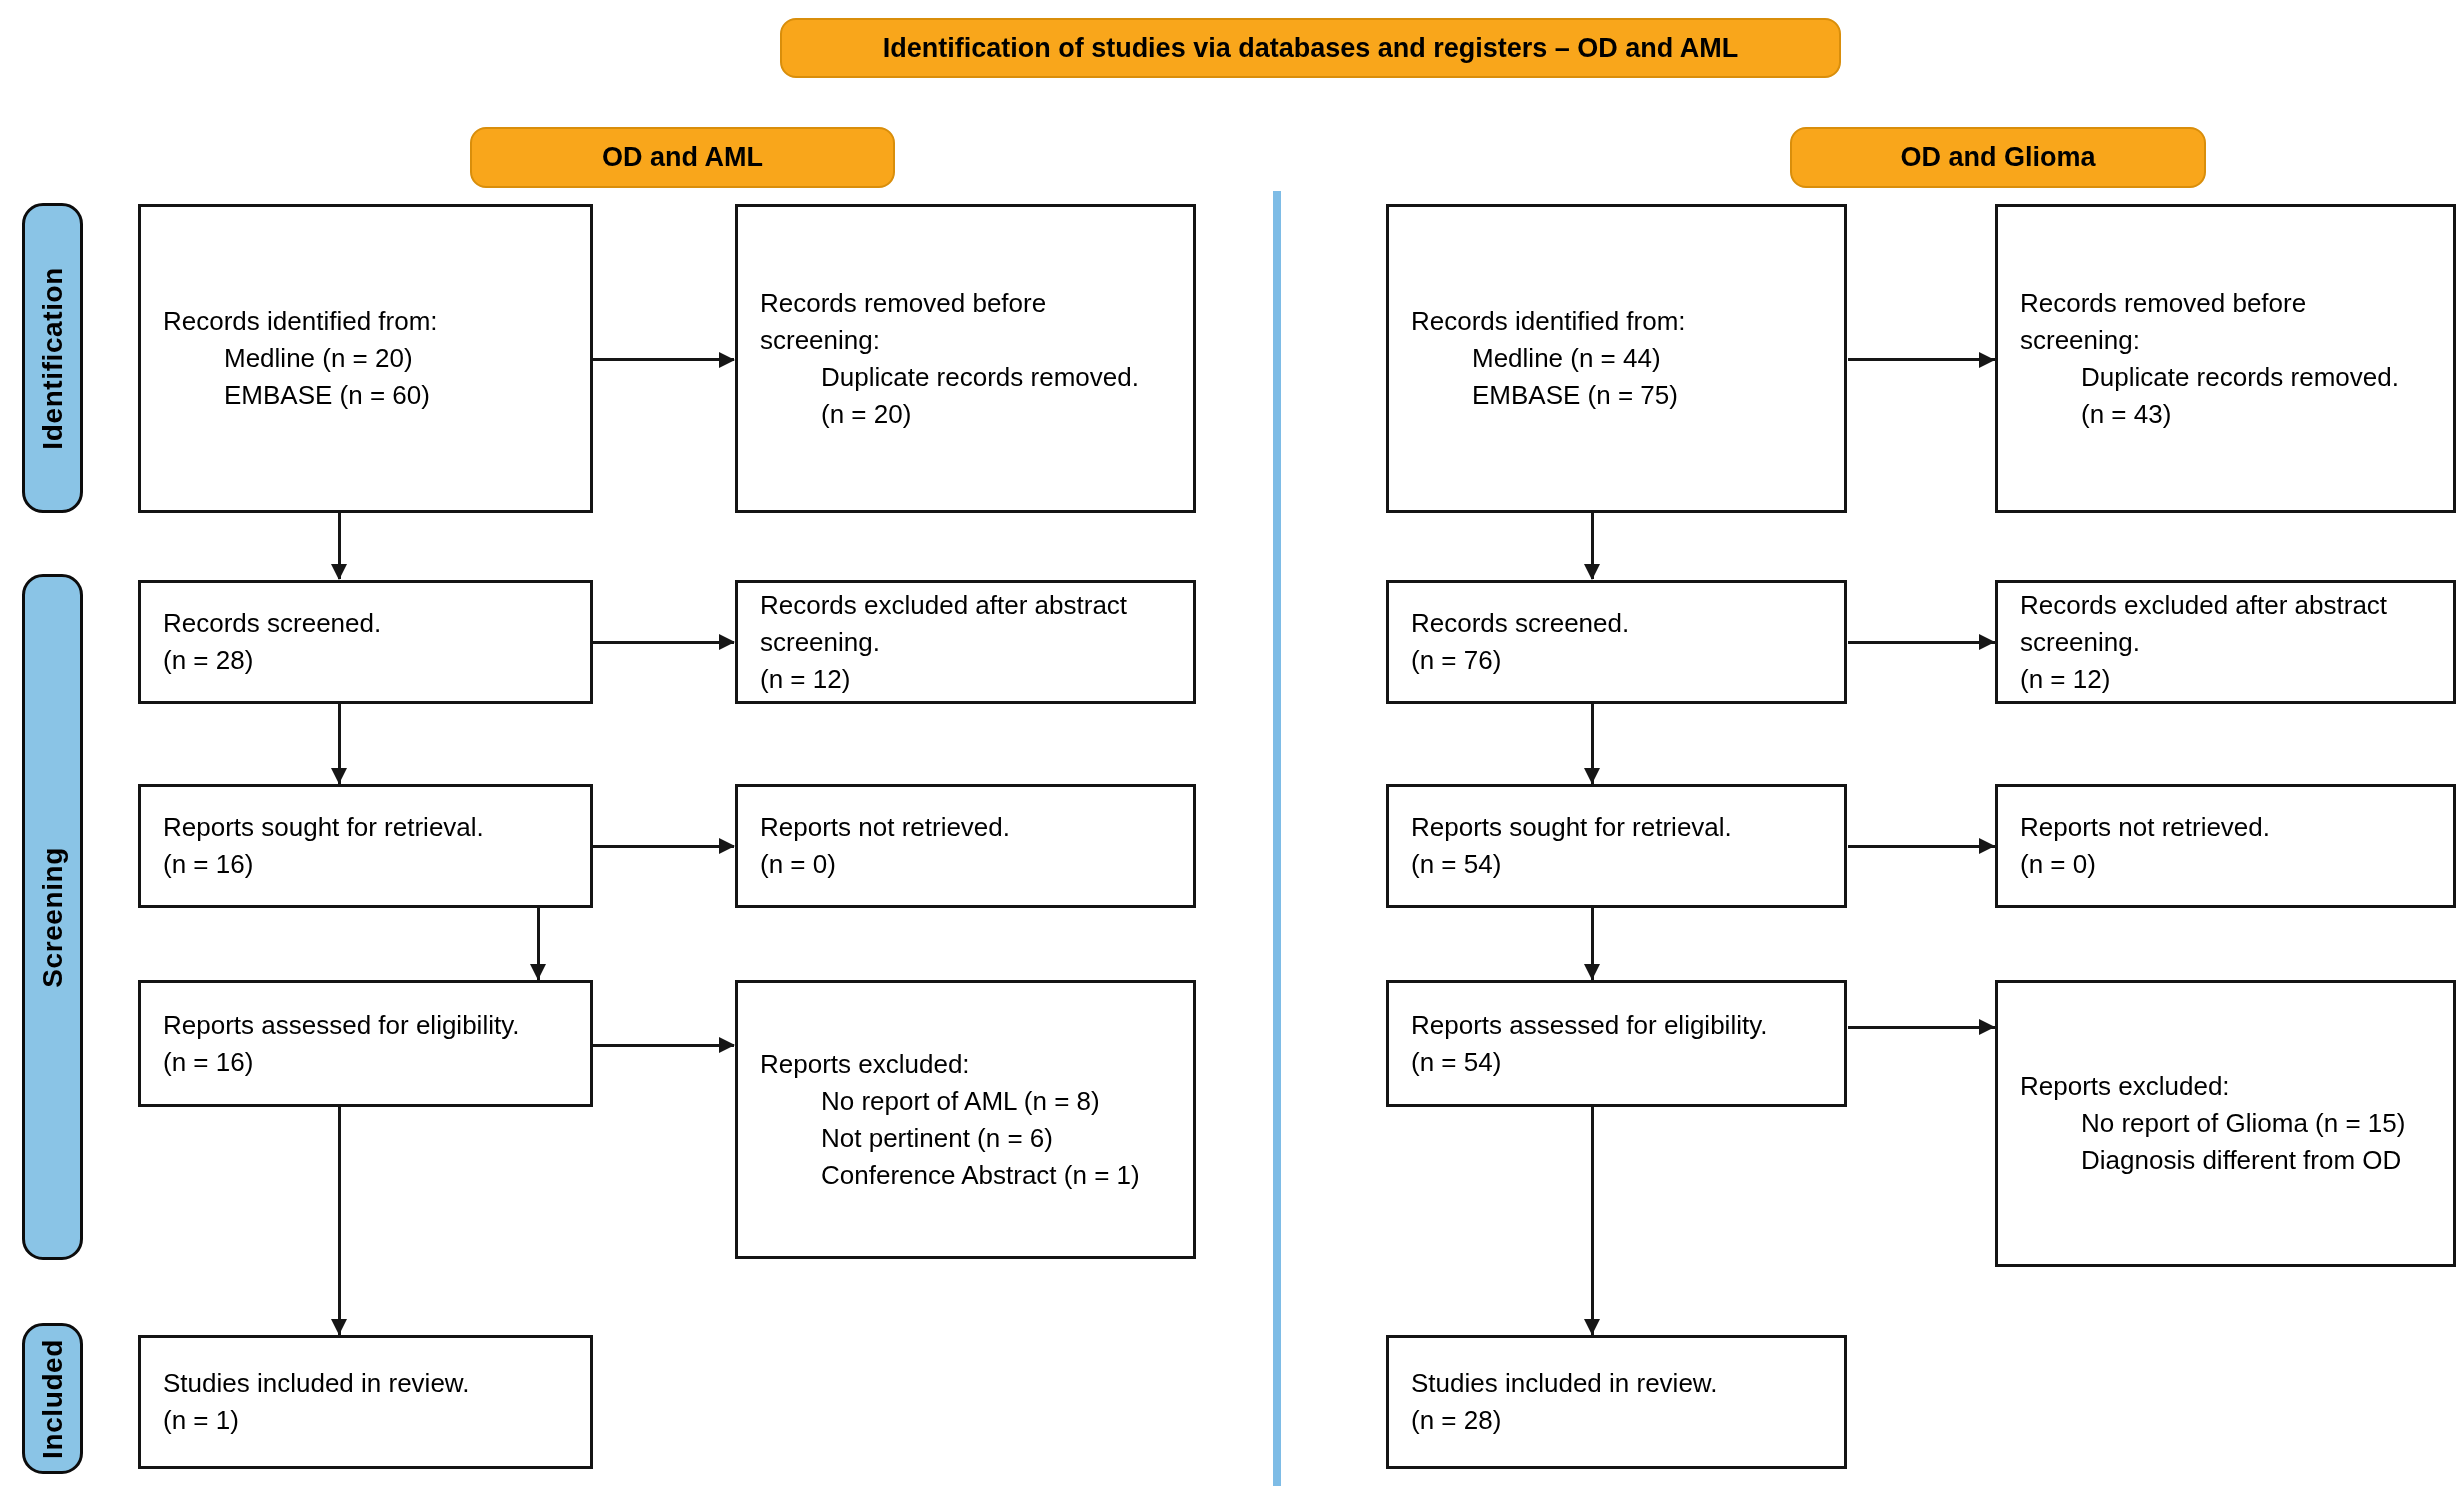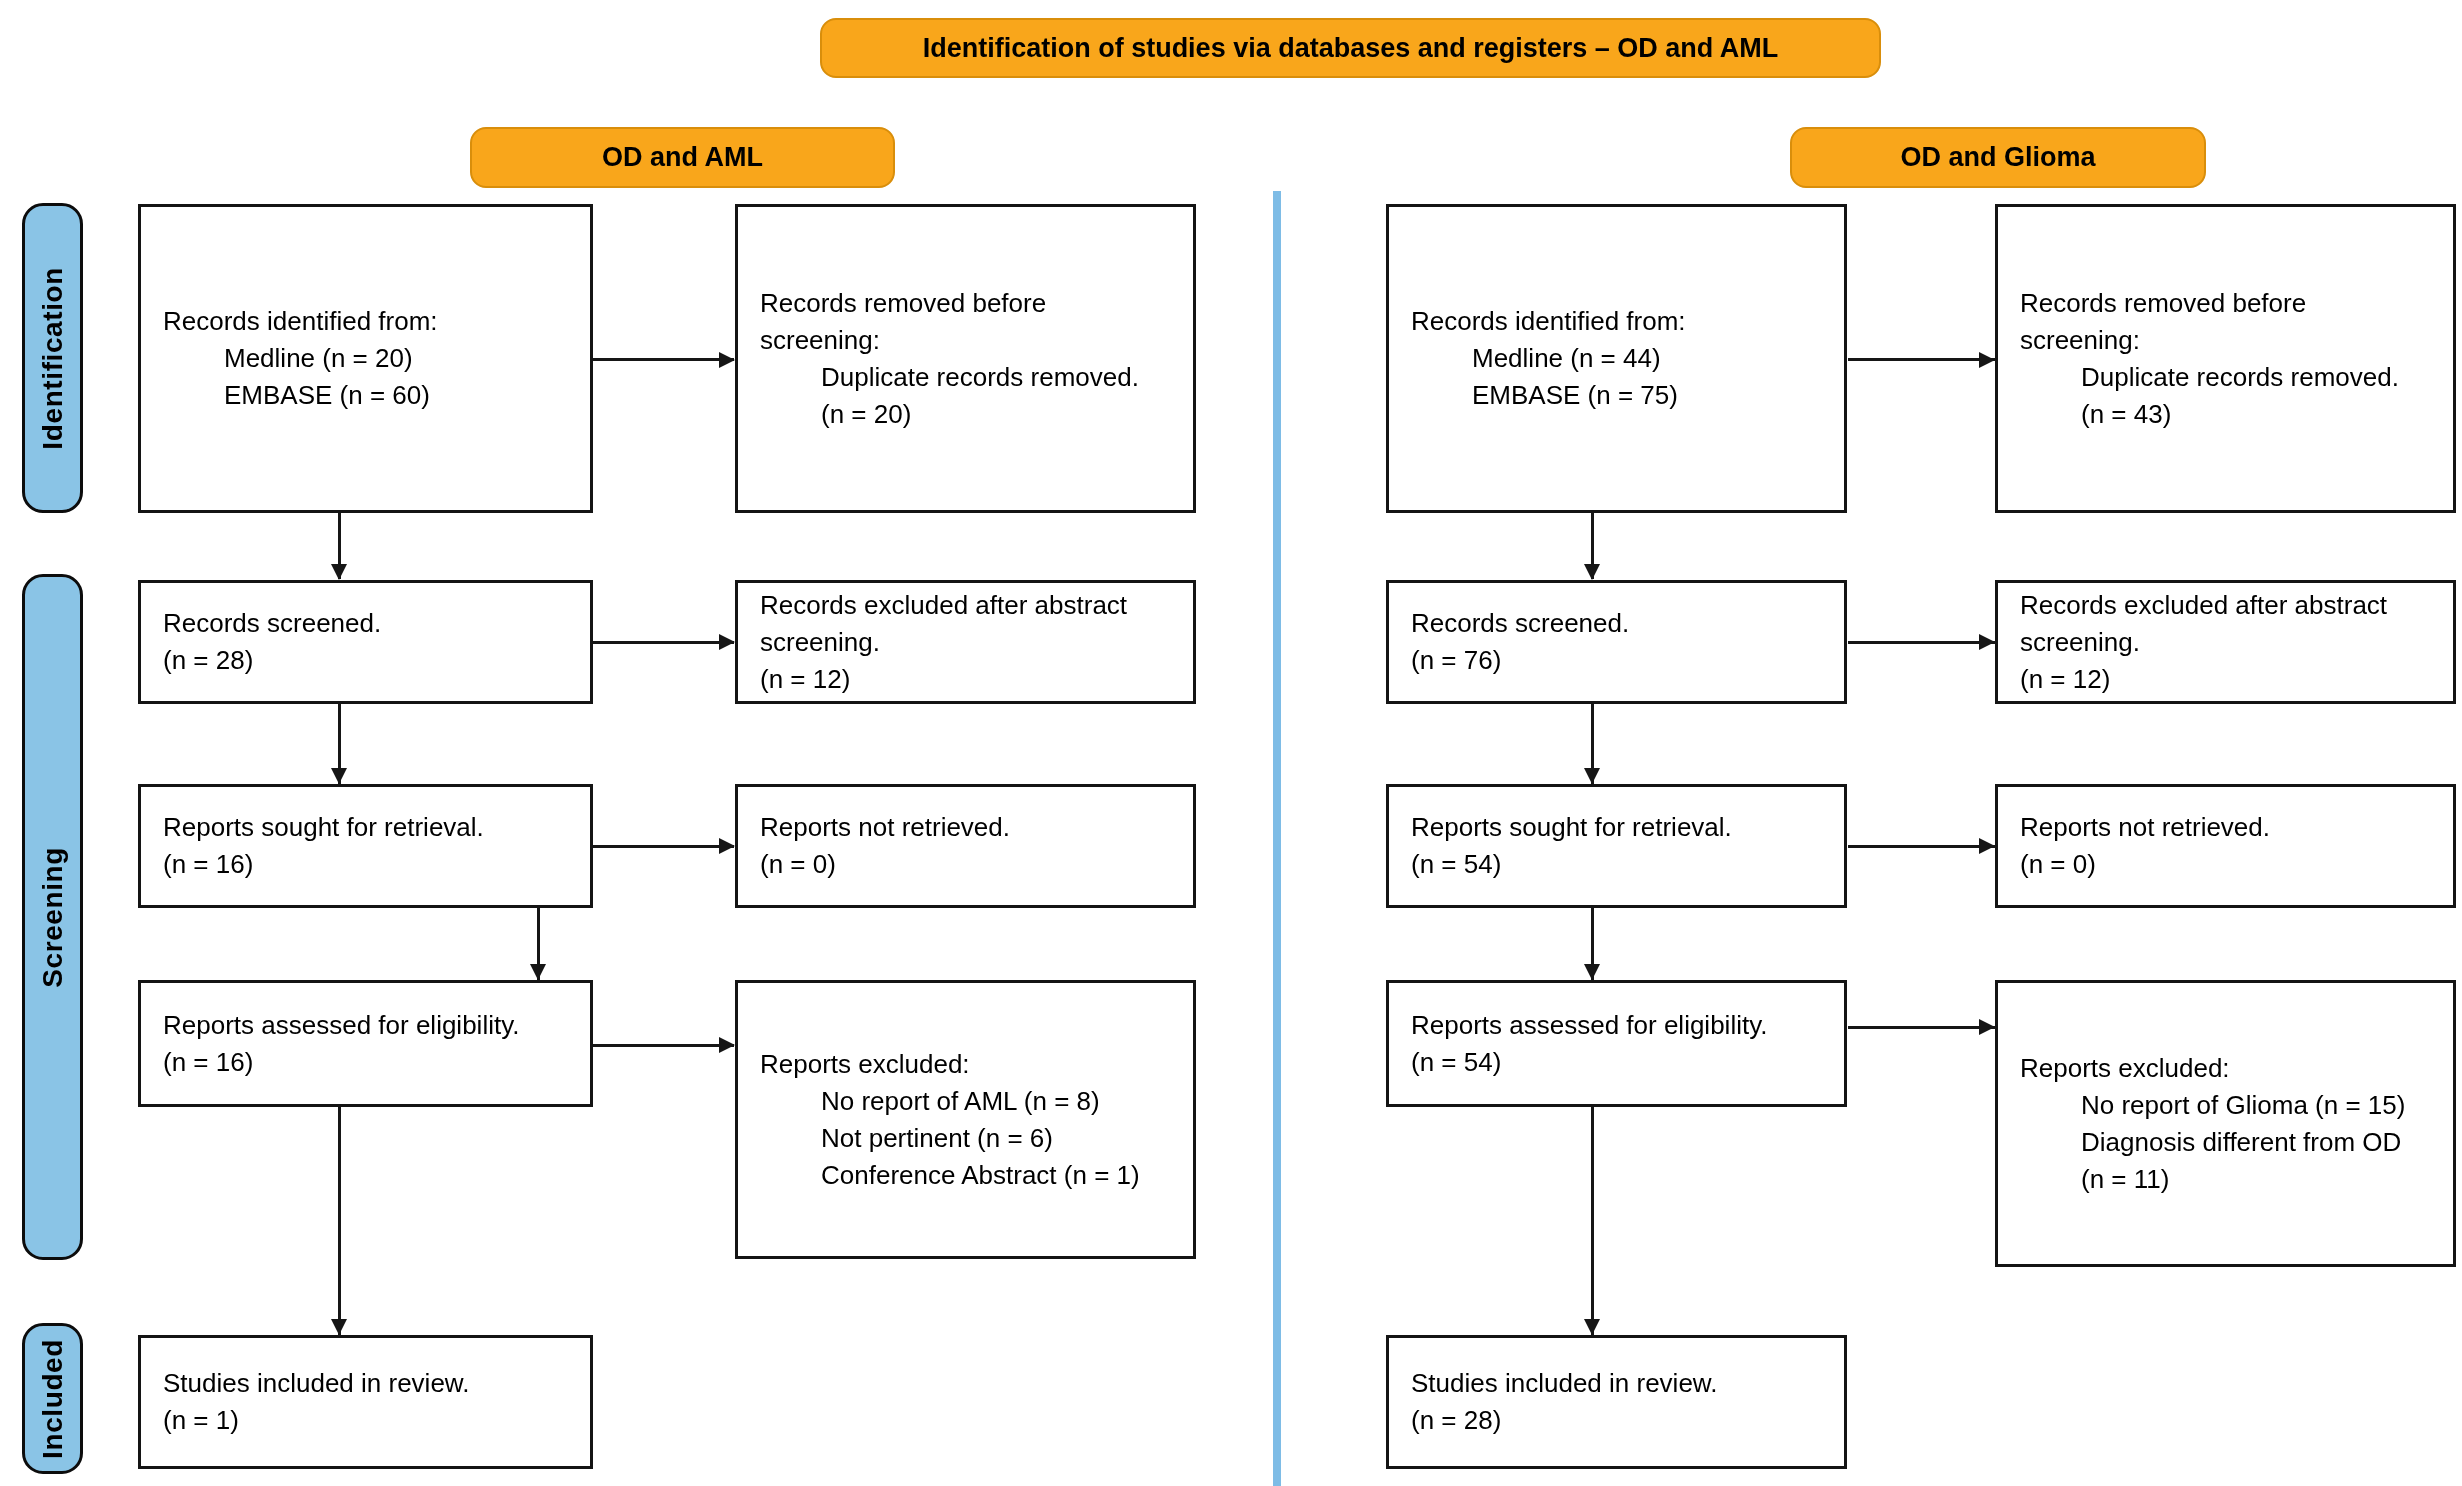--- a/index.html
+++ b/index.html
@@ -31,21 +31,21 @@
   .head-right{position:absolute;width:0;height:0;border-top:8px solid transparent;
               border-bottom:8px solid transparent;border-left:16px solid #161616;}
   .head-down{position:absolute;width:0;height:0;border-left:8px solid transparent;
              border-right:8px solid transparent;border-top:16px solid #161616;}
 </style>
 </head>
 <body>
 
 <div class="canvas">
 
-  <div class="banner" style="left:780px;top:18.4px;width:1061px;height:60px;margin-left:40px;">
+  <div class="banner" style="left:780px;top:18.4px;width:1061px;height:60px;">
     <span>Identification of studies via databases and registers – OD and AML</span>
   </div>
   <div class="banner" style="left:470px;top:127px;width:425px;height:61px;">
     <span>OD and AML</span>
   </div>
   <div class="banner" style="left:1790px;top:127px;width:416px;height:61px;">
     <span>OD and Glioma</span>
   </div>
 
   <div class="stage" style="left:22px;top:203px;width:61px;height:310px;">
@@ -171,21 +171,20 @@
 
   <div class="box" style="left:1386px;top:980px;width:461px;height:127px;">
     <div class="line">Reports assessed for eligibility.</div>
     <div class="line">(n = 54)</div>
   </div>
 
   <div class="box" style="left:1995px;top:980px;width:461px;height:287px;">
     <div class="line">Reports excluded:</div>
     <div class="line indent">No report of Glioma (n = 15)</div>
     <div class="line indent">Diagnosis different from OD</div>
-    <div class="line indent">(n = 11)</div>
   </div>
 
   <div class="box" style="left:1386px;top:1335px;width:461px;height:134px;">
     <div class="line">Studies included in review.</div>
     <div class="line">(n = 28)</div>
   </div>
 
   <div class="hline" style="left:1848px;top:358px;width:148px;"></div>
   <div class="head-right" style="left:1979px;top:352px;"></div>
 

